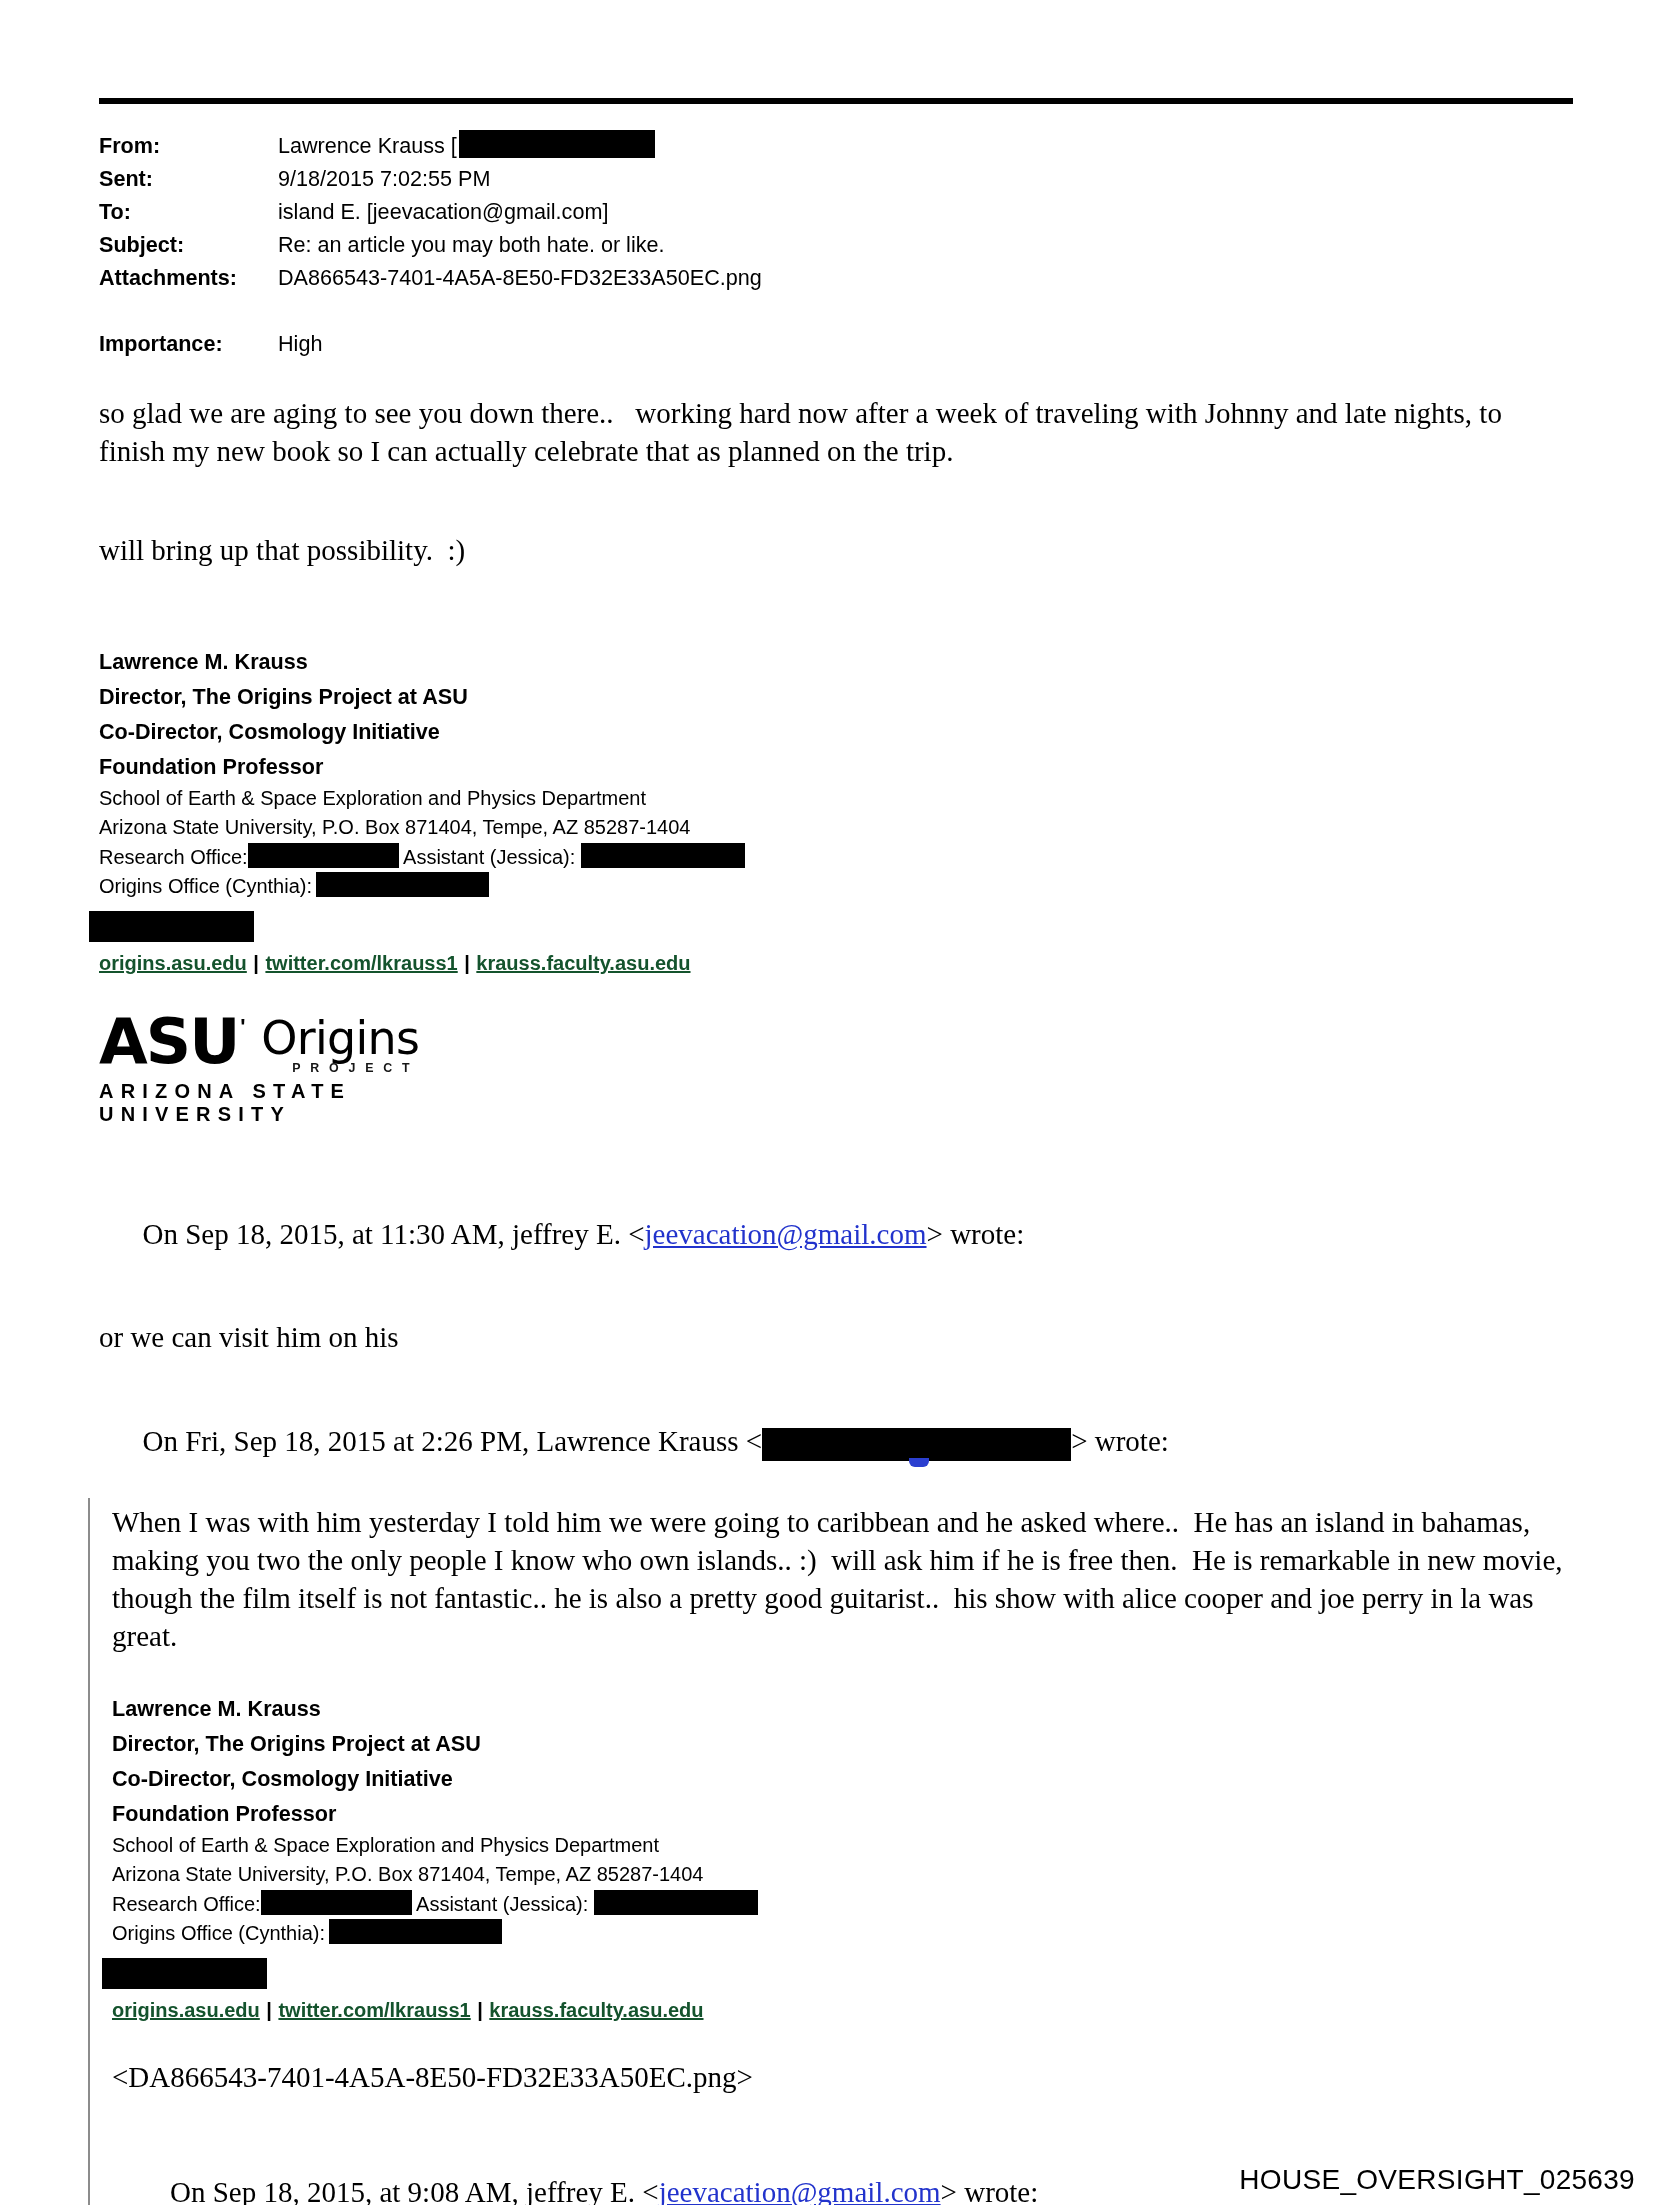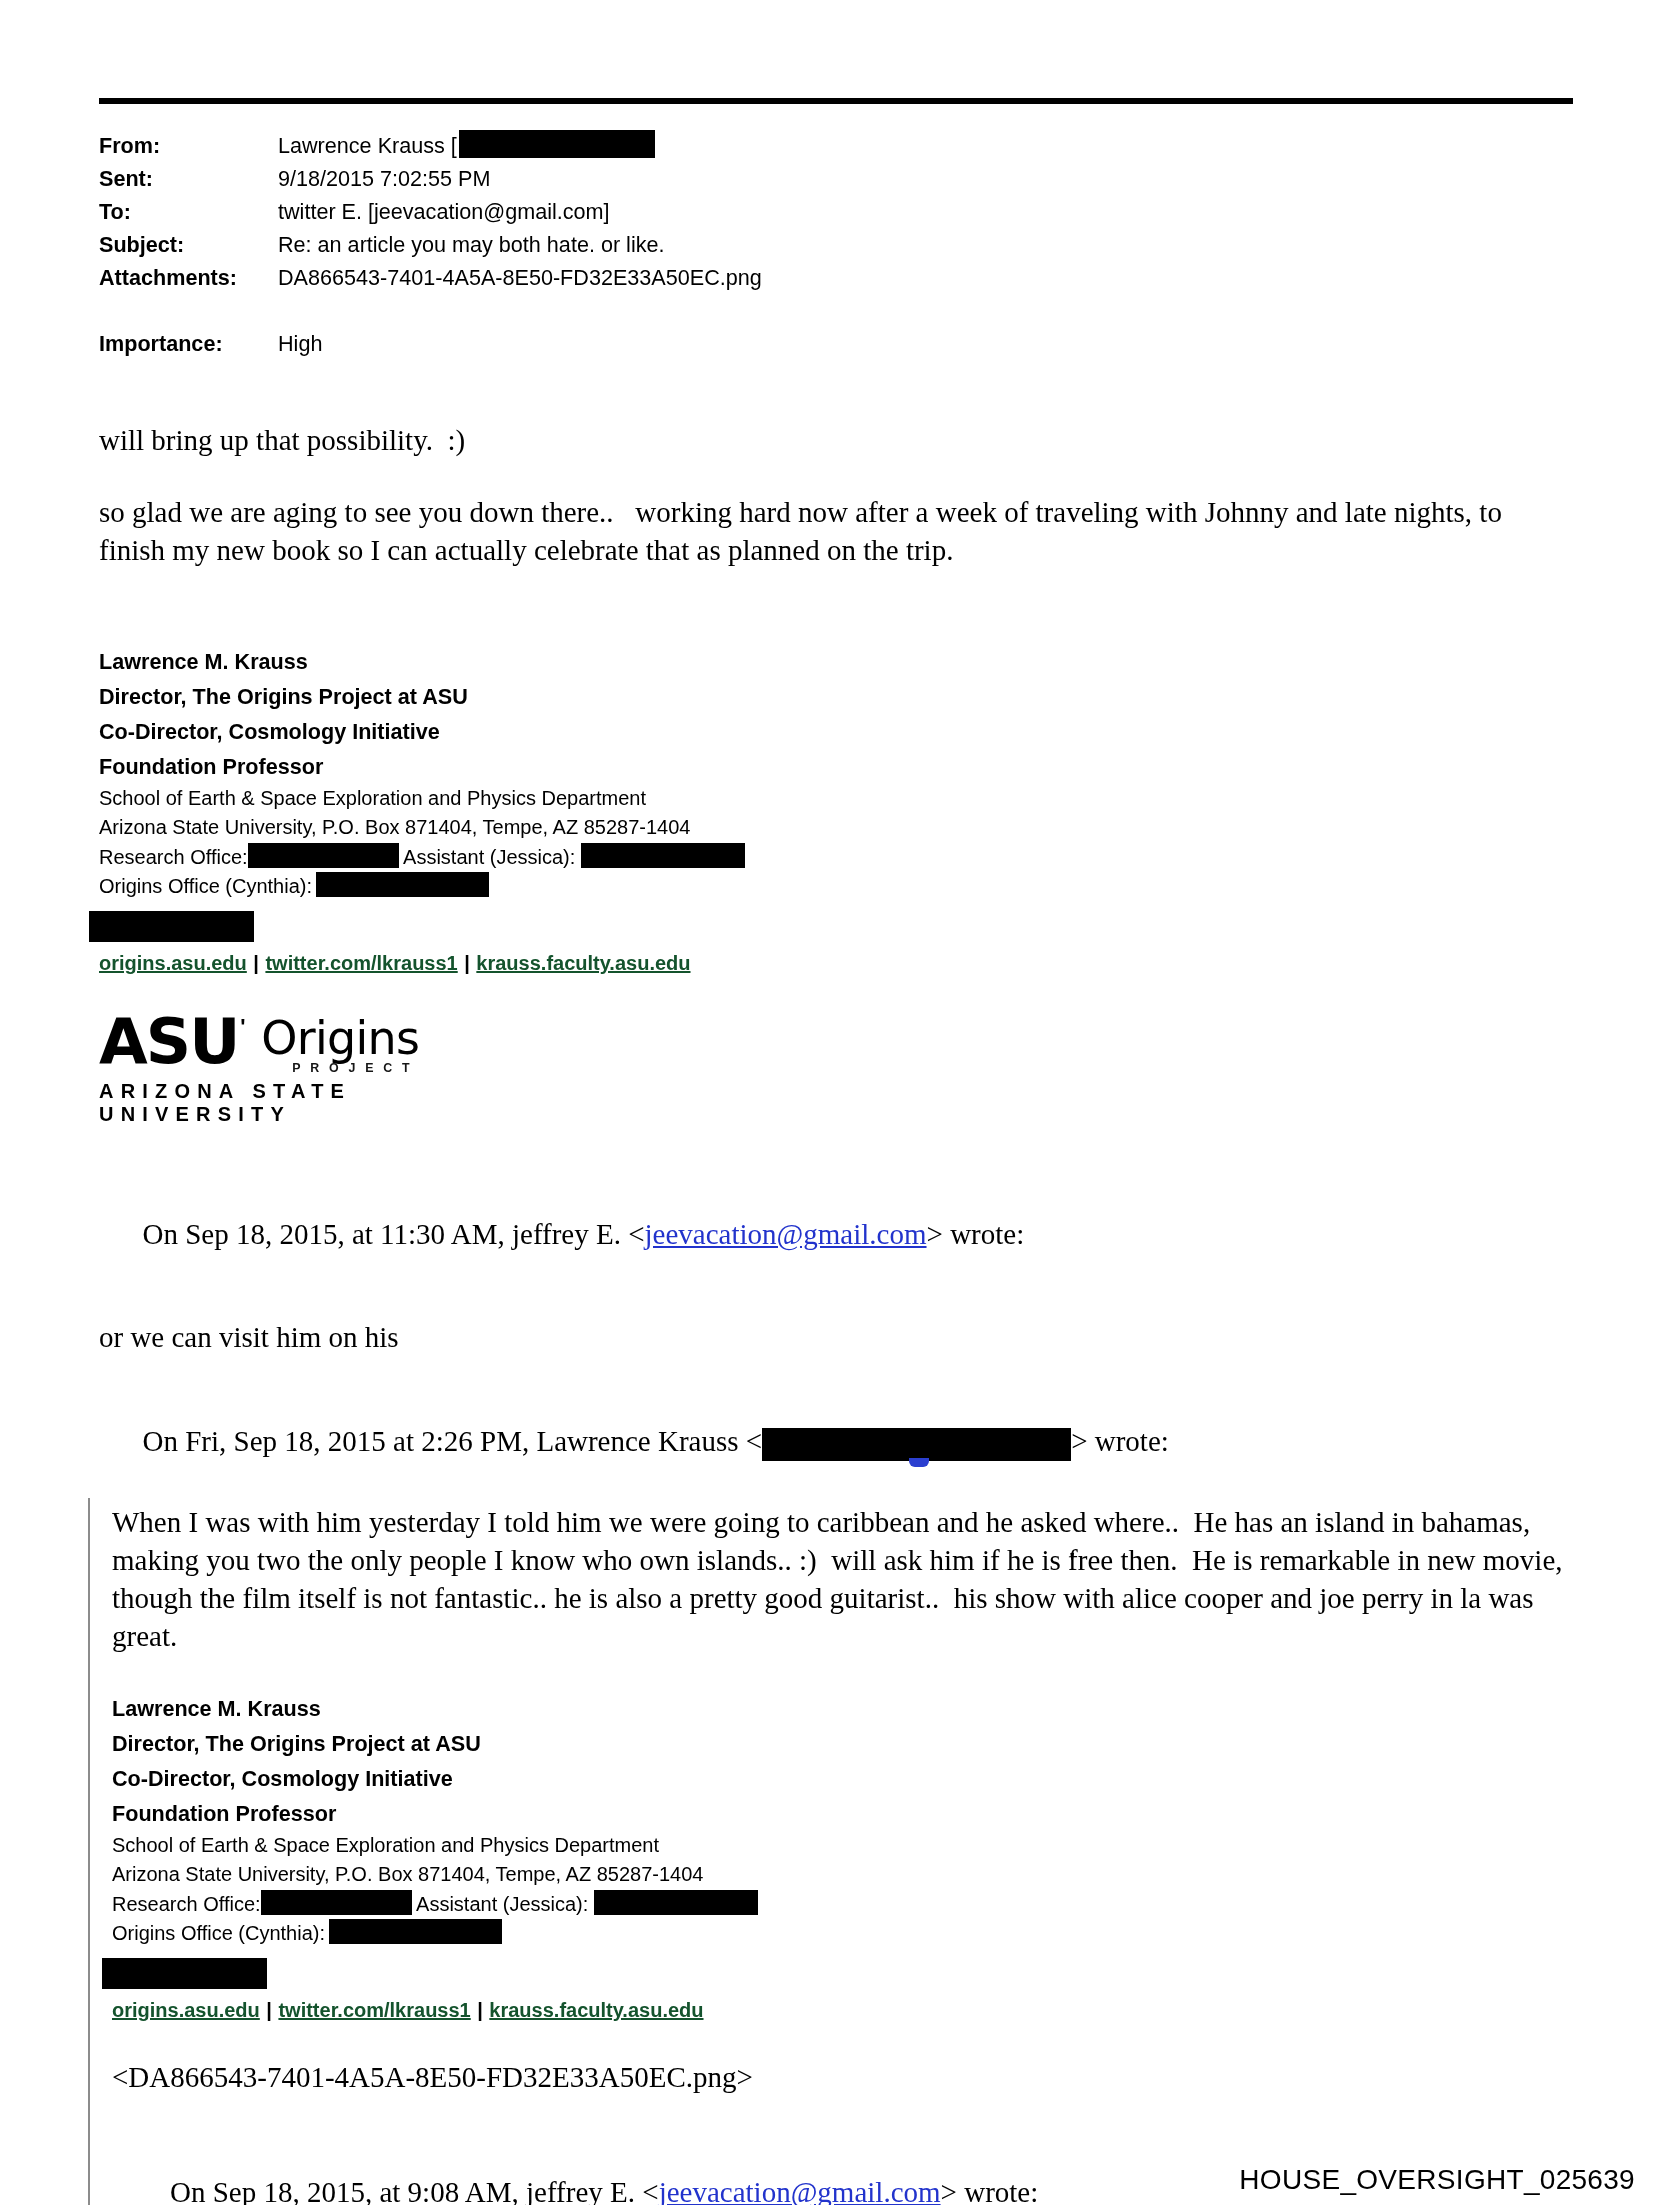--- a/index.html
+++ b/index.html
@@ -80,35 +80,35 @@
     <div class="top-rule"></div>
 
     <div class="hdr-block">
       <div class="hdr-row">
         <span class="hdr-label">From:</span><span class="hdr-value">Lawrence Krauss [</span><span class="redact r-from"></span>
       </div>
       <div class="hdr-row">
         <span class="hdr-label">Sent:</span><span class="hdr-value">9/18/2015 7:02:55 PM</span>
       </div>
       <div class="hdr-row">
-        <span class="hdr-label">To:</span><span class="hdr-value">twitter E. [jeevacation@gmail.com]</span>
+        <span class="hdr-label">To:</span><span class="hdr-value">island E. [jeevacation@gmail.com]</span>
       </div>
       <div class="hdr-row">
         <span class="hdr-label">Subject:</span><span class="hdr-value">Re: an article you may both hate. or like.</span>
       </div>
       <div class="hdr-row">
         <span class="hdr-label">Attachments:</span><span class="hdr-value">DA866543-7401-4A5A-8E50-FD32E33A50EC.png</span>
       </div>
       <div class="hdr-row importance">
         <span class="hdr-label">Importance:</span><span class="hdr-value">High</span>
       </div>
     </div>
 
+    <div class="serif para2">so glad we are aging to see you down there..   working hard now after a week of traveling with Johnny and late nights, to finish my new book so I can actually celebrate that as planned on the trip.</div>
     <div class="serif para1">will bring up that possibility.  :)</div>
-    <div class="serif para2">so glad we are aging to see you down there..   working hard now after a week of traveling with Johnny and late nights, to finish my new book so I can actually celebrate that as planned on the trip.</div>
 
     <div class="sig">
       <div class="sig-bold">Lawrence M. Krauss</div>
       <div class="sig-bold">Director, The Origins Project at ASU</div>
       <div class="sig-bold">Co-Director, Cosmology Initiative</div>
       <div class="sig-bold">Foundation Professor</div>
       <div class="sig-small">School of Earth &amp; Space Exploration and Physics Department</div>
       <div class="sig-small">Arizona State University, P.O. Box 871404, Tempe, AZ 85287-1404</div>
       <div class="sig-small">
         <span>Research Office:</span><span class="redact r-research"></span>

